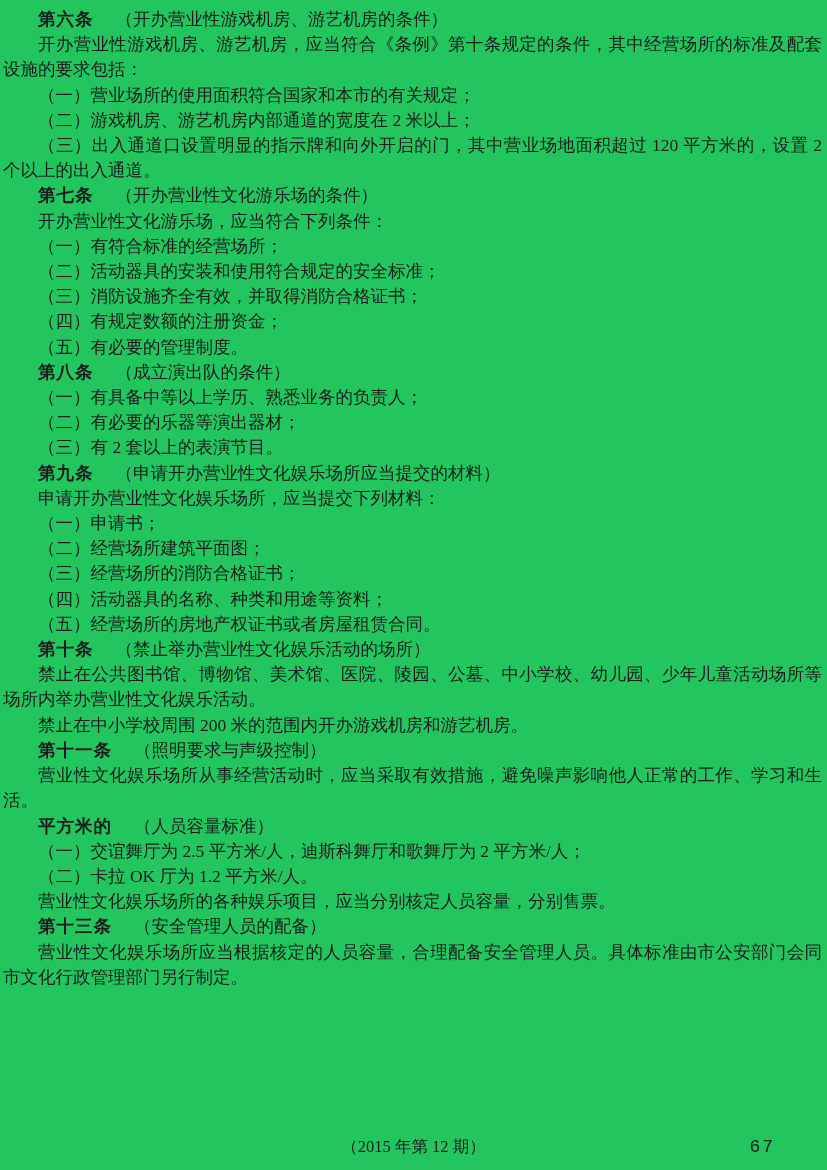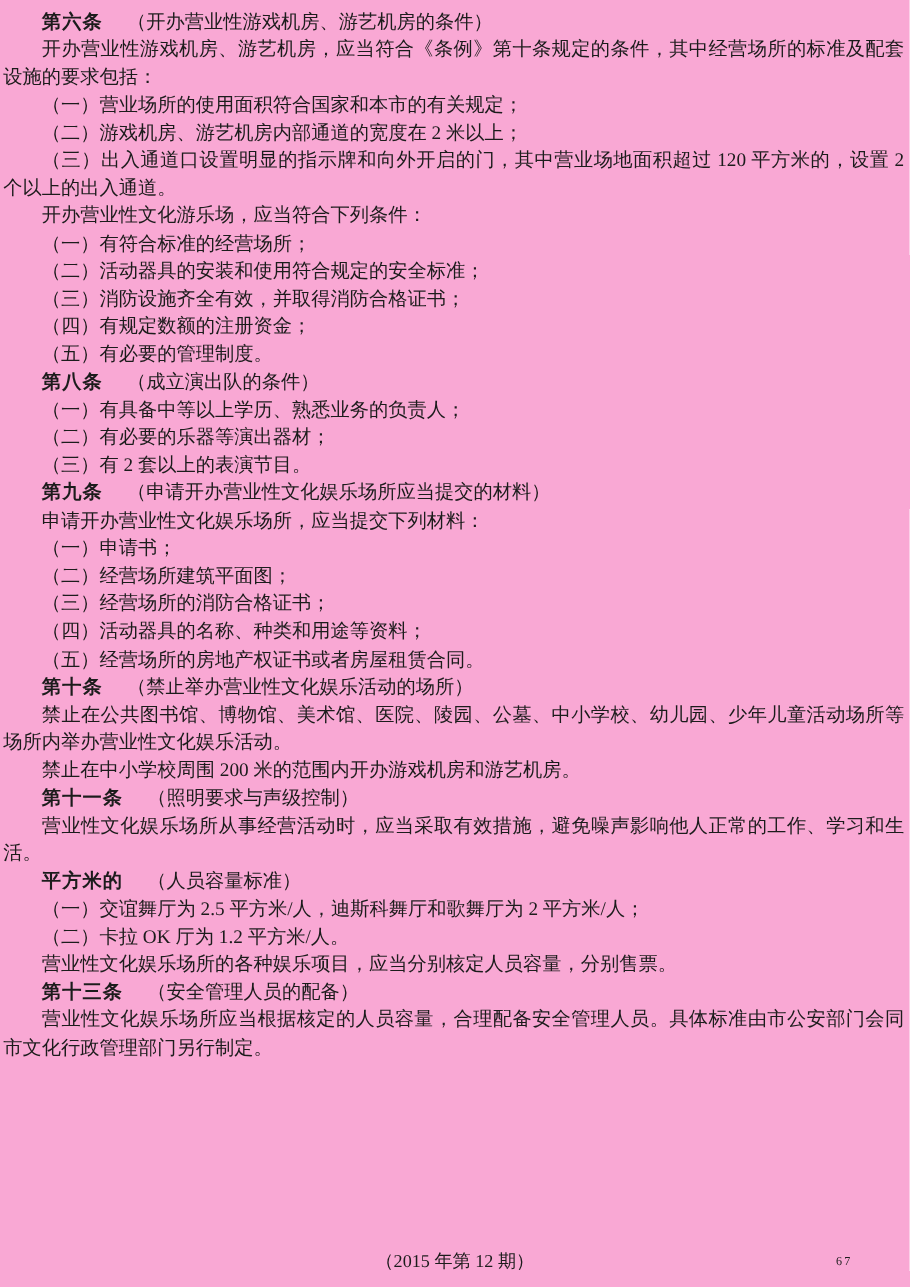--- a/index.html
+++ b/index.html
@@ -4,21 +4,21 @@
 <style>
   html, body {
     margin: 0;
     padding: 0;
     background: #ffffff;
   }
   .page {
     position: relative;
     width: 827px;
     height: 1170px;
-    background: #f9a8d4;
+    background: #22c55e;
     color: #1c1c1c;
     font-family: "Liberation Serif", "DejaVu Serif", serif;
     font-size: 17.5px;
     line-height: 25.2px;
     box-sizing: border-box;
     padding: 7px 5px 0 3px;
     overflow: hidden;
   }
   .content p.para {
     margin: 0;
@@ -44,34 +44,36 @@
     line-height: 26px;
   }
   .footer .issue {
     display: block;
     text-align: center;
   }
   .footer .pagenum {
     position: absolute;
     right: 52px;
     top: 0;
-    font-size: 11px;
+    font-size: 18px;
     letter-spacing: 2px;
+    font-family: Liberation Mono, monospace;
   }
 </style>
 </head>
 <body>
 
 <div class="page">
   <div class="content" id="content">
       <p class="para"><span class="article-label">第六条</span><span class="article-title">（开办营业性游戏机房、游艺机房的条件）</span></p>
       <p class="para">开办营业性游戏机房、游艺机房，应当符合《条例》第十条规定的条件，其中经营场所的标准及配套设施的要求包括：</p>
       <p class="para">（一）营业场所的使用面积符合国家和本市的有关规定；</p>
       <p class="para">（二）游戏机房、游艺机房内部通道的宽度在 2 米以上；</p>
       <p class="para">（三）出入通道口设置明显的指示牌和向外开启的门，其中营业场地面积超过 120 平方米的，设置 2 个以上的出入通道。</p>
+      <p class="para"><span class="article-label">第七条</span><span class="article-title">（开办营业性文化游乐场的条件）</span></p>
       <p class="para">开办营业性文化游乐场，应当符合下列条件：</p>
       <p class="para">（一）有符合标准的经营场所；</p>
       <p class="para">（二）活动器具的安装和使用符合规定的安全标准；</p>
       <p class="para">（三）消防设施齐全有效，并取得消防合格证书；</p>
       <p class="para">（四）有规定数额的注册资金；</p>
       <p class="para">（五）有必要的管理制度。</p>
       <p class="para"><span class="article-label">第八条</span><span class="article-title">（成立演出队的条件）</span></p>
       <p class="para">（一）有具备中等以上学历、熟悉业务的负责人；</p>
       <p class="para">（二）有必要的乐器等演出器材；</p>
       <p class="para">（三）有 2 套以上的表演节目。</p>

